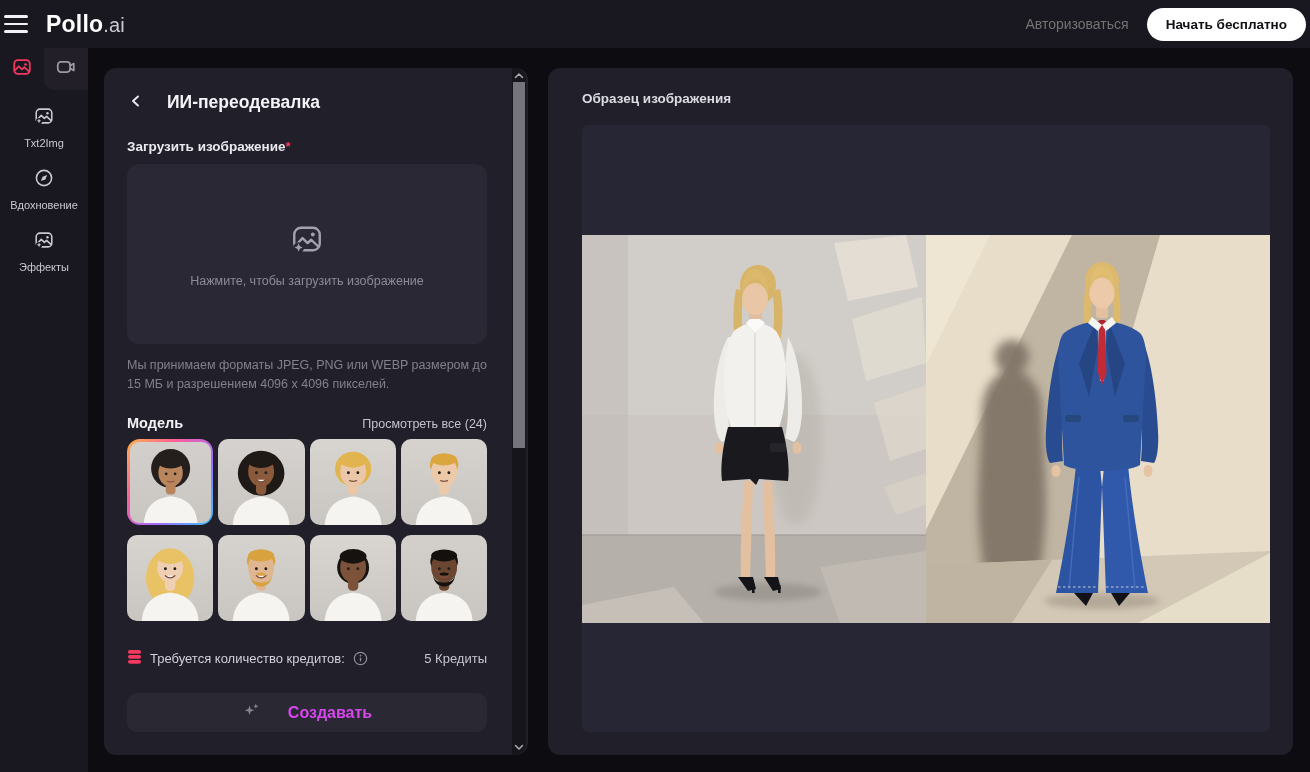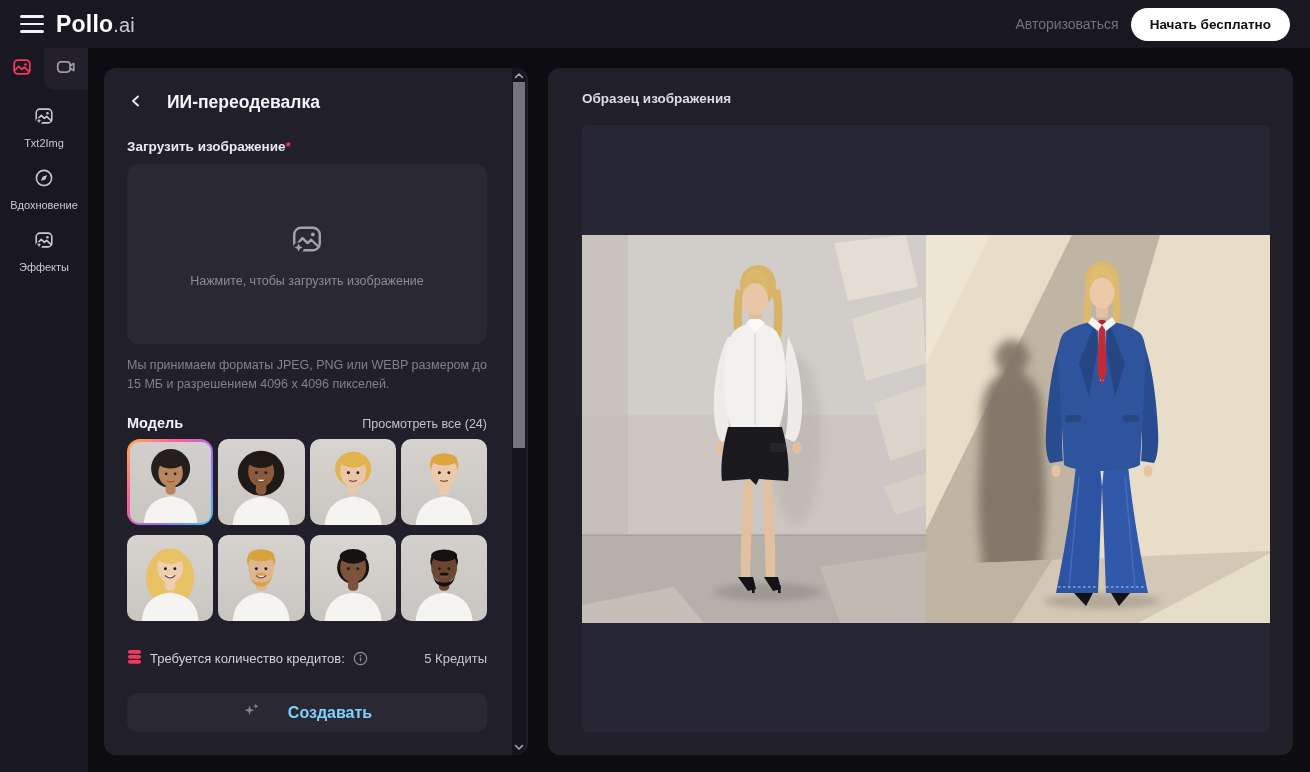--- a/index.html
+++ b/index.html
@@ -3,21 +3,21 @@
 <meta charset="utf-8">
 <style>
   html,body{margin:0;padding:0}
   body{
     width:1310px;height:772px;overflow:hidden;position:relative;
     background:#0d0c11;color:#ececf1;
     font-family:"Liberation Sans",sans-serif;
   }
   
   .topbar{position:absolute;top:0;left:0;width:1310px;height:48px;background:#191820;
-    display:flex;align-items:center;padding:0 20px;box-sizing:border-box;gap:12px}
+    display:flex;align-items:center;padding:0 4px;box-sizing:border-box;gap:18px}
   .burger{width:24px;display:flex;flex-direction:column;gap:5px;cursor:pointer}
   .burger span{display:block;height:2.6px;background:#f2f2f6;border-radius:2px}
   .logo{font-size:23px;font-weight:bold;letter-spacing:.2px;color:#fff;white-space:nowrap}
   .logo .suffix{font-weight:400;color:#c9c9d2;font-size:20px}
   .topbar-spacer{flex:1}
   .login{font-size:14px;color:#737373;cursor:pointer}
   .cta{background:#fff;color:#101015;font-size:13.5px;font-weight:bold;border:none;
     border-radius:17px;height:33px;padding:0 19px;cursor:pointer;font-family:inherit}
   
   .sidebar{position:absolute;top:48px;left:0;width:88px;height:724px;background:#191820}
@@ -56,21 +56,21 @@
   .thumb{height:86px;border-radius:10px;cursor:pointer;box-sizing:border-box;position:relative}
   .thumb .inner{width:100%;height:100%;border-radius:10px;overflow:hidden;position:relative}
   .thumb .inner svg{position:absolute;left:0;bottom:0;width:100%;height:100%}
   .thumb.selected{padding:2.5px;background:linear-gradient(130deg,#ffb347,#ff5e9a 32%,#a06bff 64%,#38c6ff);border-radius:13px}
   .thumb.selected .inner{border-radius:9px}
   .credits-row{position:absolute;top:581px;left:0;width:360px;display:flex;align-items:center;gap:8px;
     font-size:13px;color:#d2d2da}
   .info-icon{display:flex;cursor:pointer}
   .credits-value{margin-left:auto;color:#c6c6cf}
   .create-btn{position:absolute;top:625px;left:0;width:360px;height:39px;background:#2a2933;border:none;
-    border-radius:10px;color:#7dd3fc;font-size:16px;font-weight:bold;display:flex;align-items:center;
+    border-radius:10px;color:#d946ef;font-size:16px;font-weight:bold;display:flex;align-items:center;
     justify-content:center;gap:27px;cursor:pointer;font-family:inherit}
   
   .scrollbar{position:absolute;right:2px;top:0;width:14px;height:100%}
   .sb-track{position:absolute;left:0;top:0;width:14px;height:100%;background:#16151c;border-radius:0 12px 12px 0}
   .sb-thumb{position:absolute;left:1px;top:14px;width:12px;height:366px;background:#75747d;cursor:pointer}
   .sb-up,.sb-down{position:absolute;left:0;width:14px;height:14px;color:#a7a6af;display:flex;
     align-items:center;justify-content:center;cursor:pointer}
   .sb-up{top:1px}.sb-down{bottom:1px}
   
   .preview-title{position:absolute;left:34px;top:23px;font-size:13.5px;font-weight:600;color:#dcdce3}

